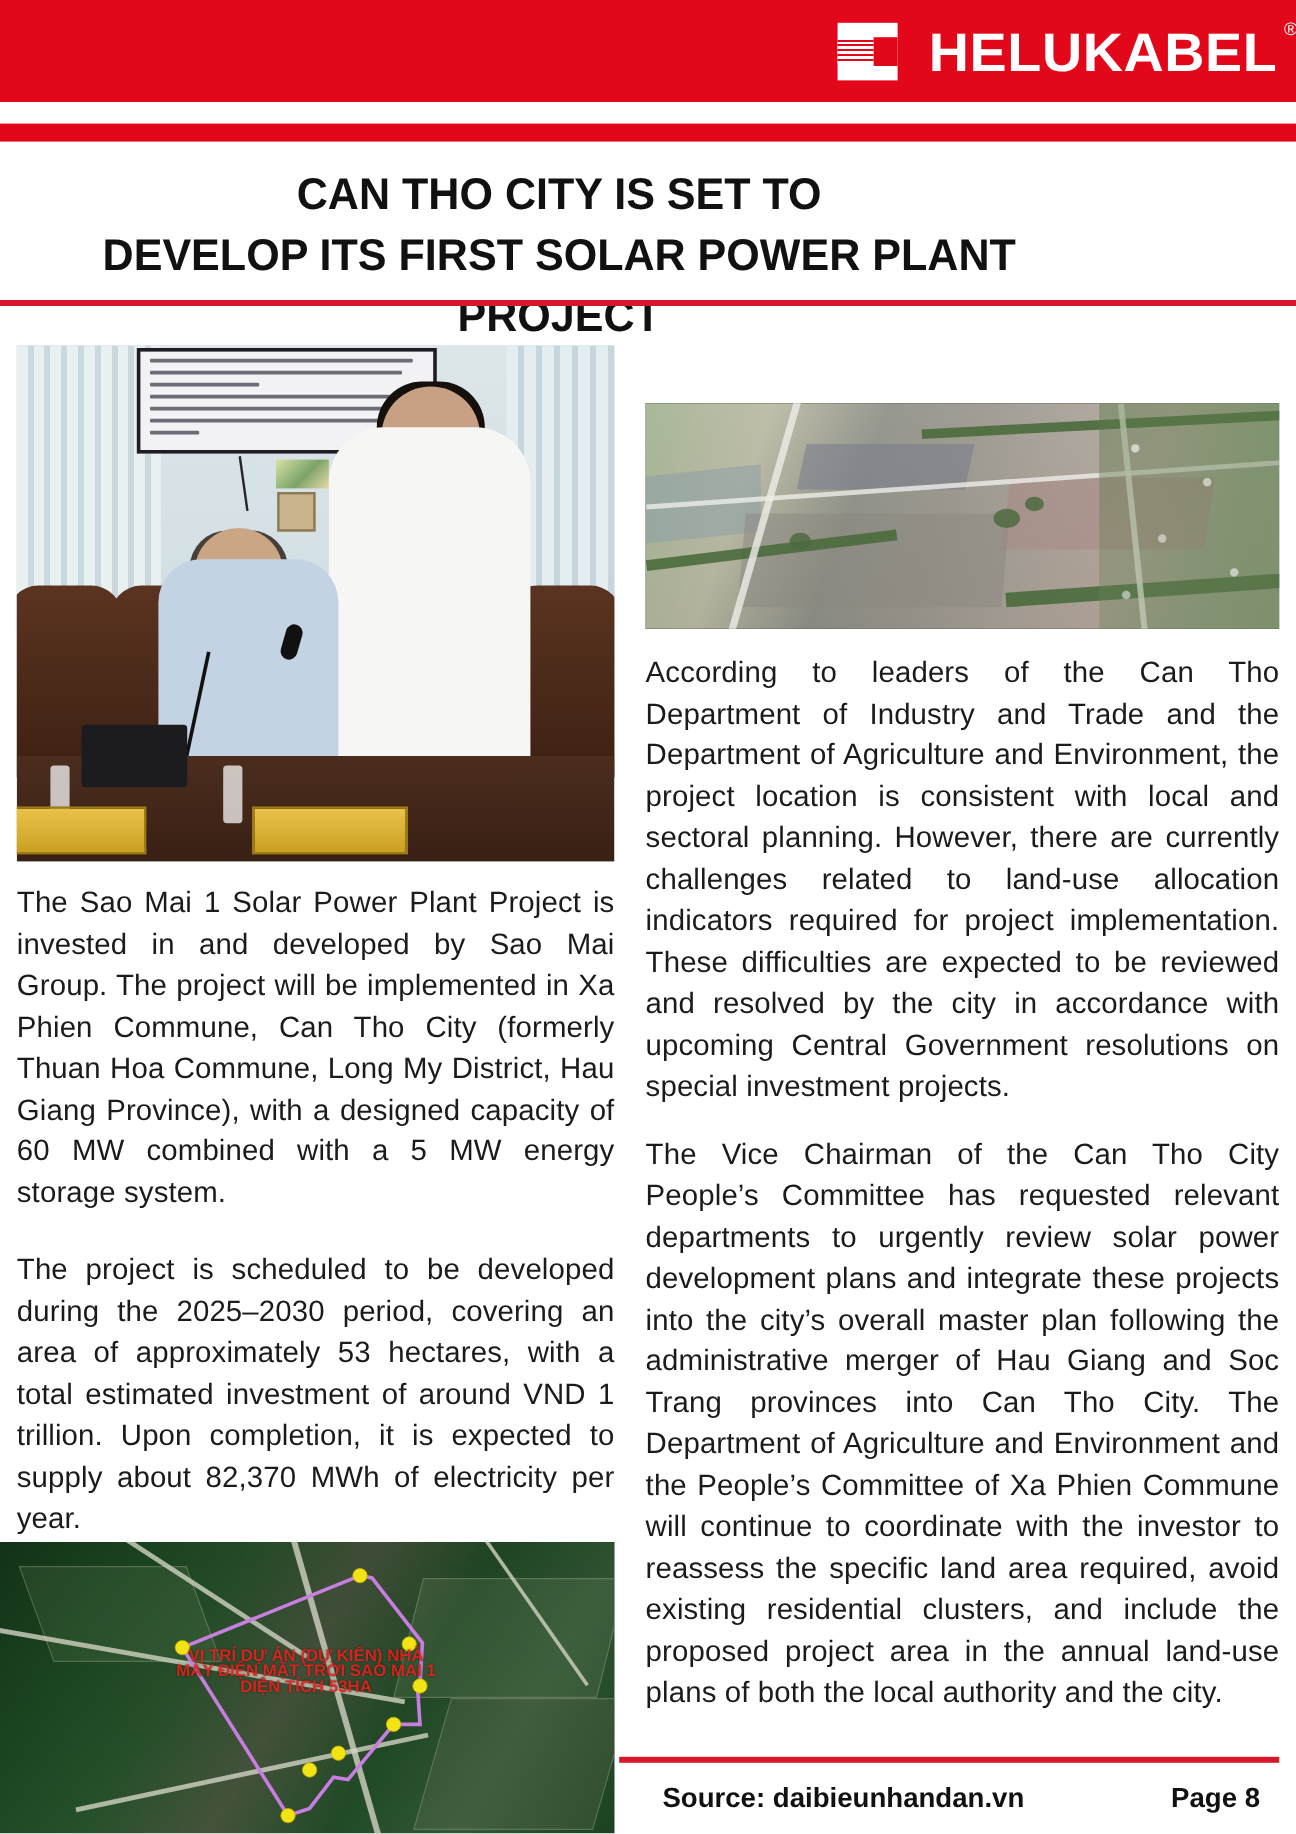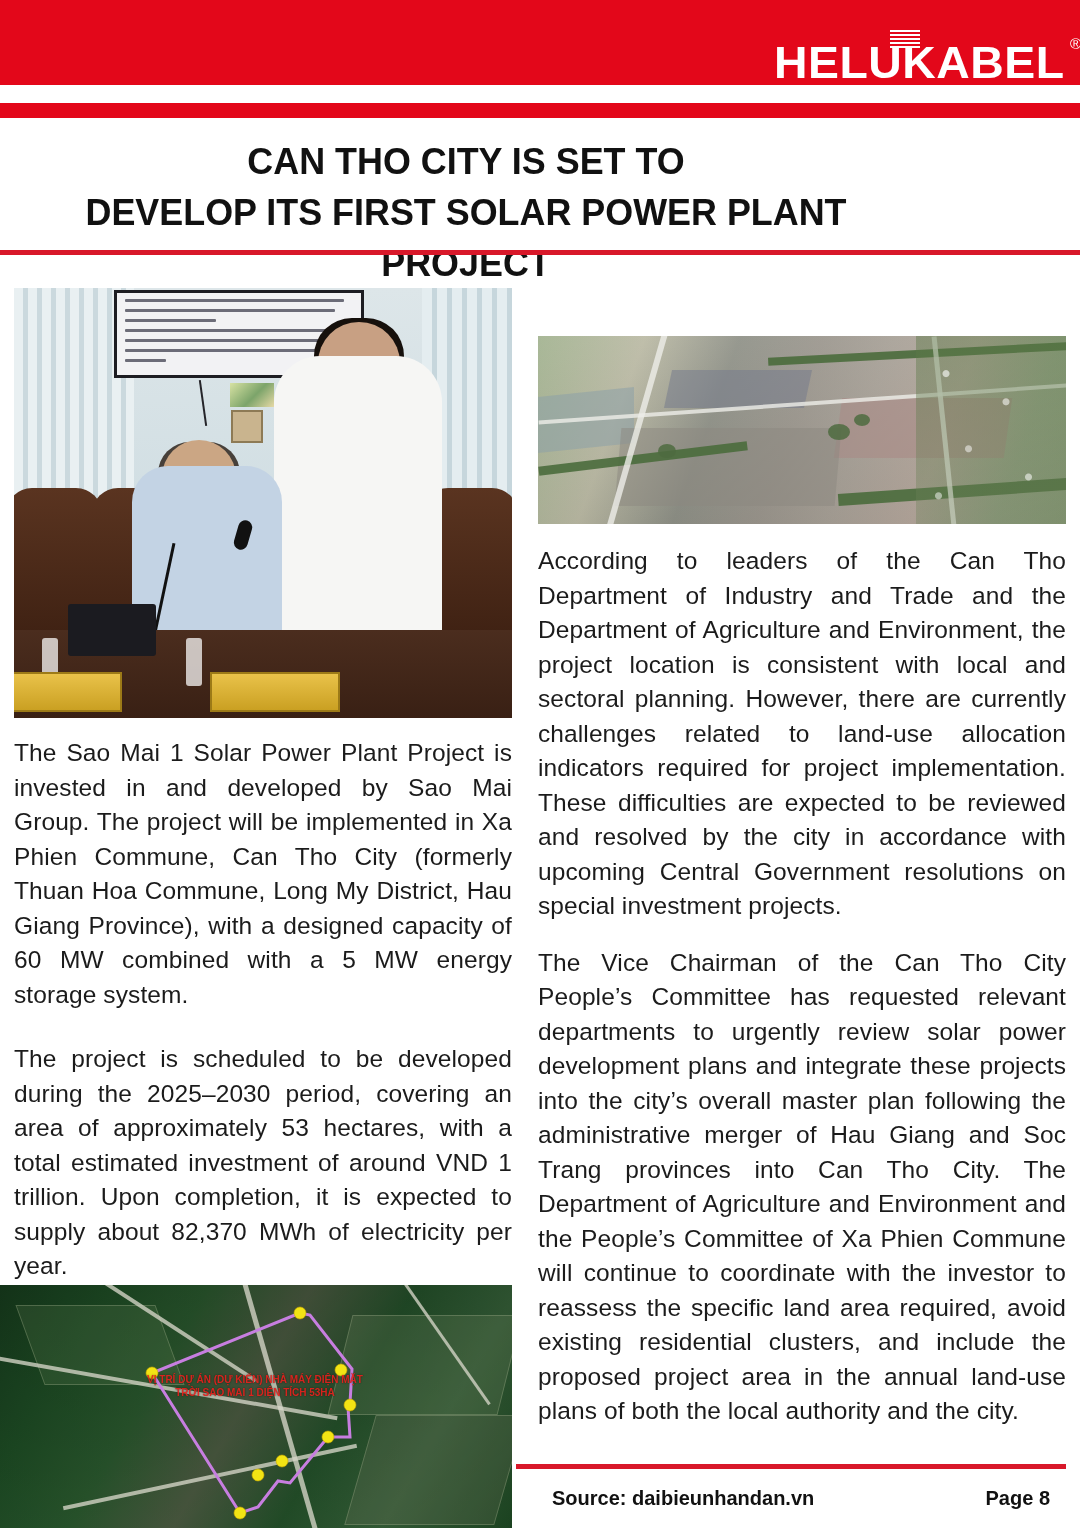--- a/index.html
+++ b/index.html
@@ -30,21 +30,20 @@
     width: 1080px; height: 15px;
     background: #e3071a;
   }
   .logo-wrap {
     position: absolute;
     right: 24px; top: 14px;
     height: 58px;
     display: flex;
     align-items: center;
     gap: 26px;
-    flex-direction: column;
   }
   .logo-mark {
     position: relative;
     width: 50px; height: 48px;
     background: #ffffff;
   }
   .logo-mark .notch {
     position: absolute;
     right: 0; top: 12px;
     width: 20px; height: 24px;
@@ -308,21 +307,21 @@
   .map-poly {
     position: absolute; inset: 0;
   }
   .map-note {
     position: absolute;
     left: 140px; top: 88px;
     width: 230px;
     color: #e5211c;
     font-family: "Liberation Sans", sans-serif;
     font-weight: 700;
-    font-size: 10px;
+    font-size: 14px;
     line-height: 13px;
     text-align: center;
     text-shadow: 0 0 2px rgba(0,0,0,.6);
     opacity: .92;
   }
 
   
   .body-p {
     color: #1b1b1b;
     font-family: "Liberation Sans", sans-serif;
@@ -351,21 +350,21 @@
     width: 550px; height: 40px;
     display: flex;
     align-items: center;
     justify-content: space-between;
     padding: 0 16px 0 36px;
   }
   .footer-source, .footer-page {
     color: #111111;
     font-family: "Liberation Sans", sans-serif;
     font-weight: 700;
-    font-size: 20px;
+    font-size: 23px;
     line-height: 30px;
   }
 </style>
 </head>
 <body>
 
 <div class="page">
 
   <div class="header-band"></div>
   <div class="header-rule"></div>

